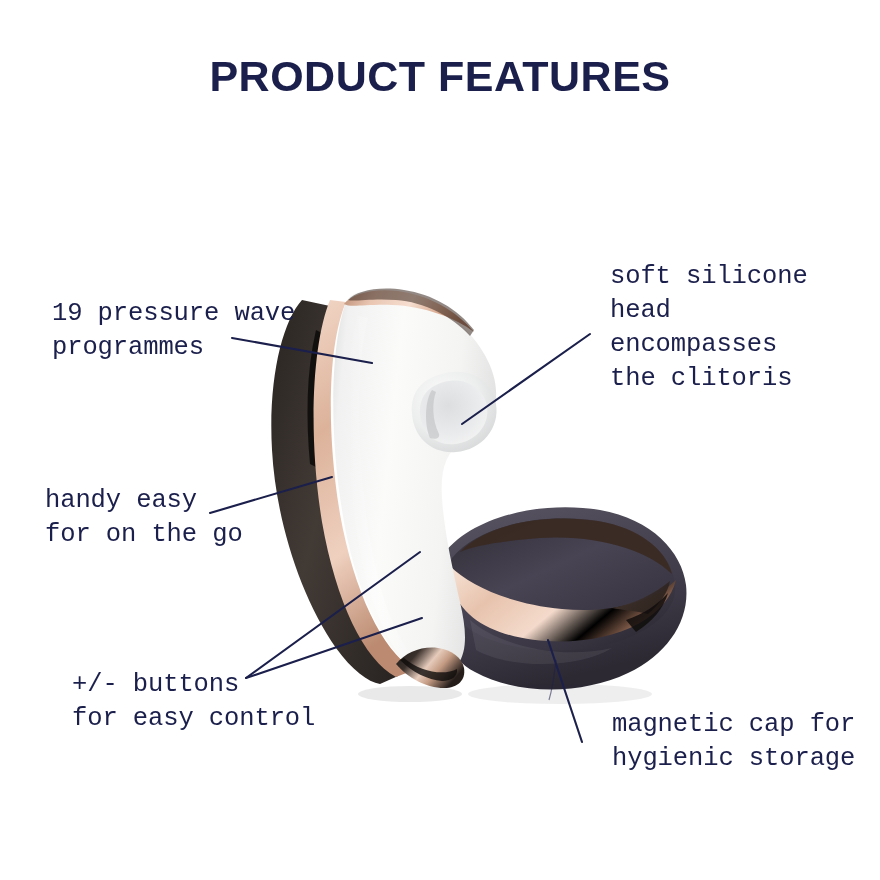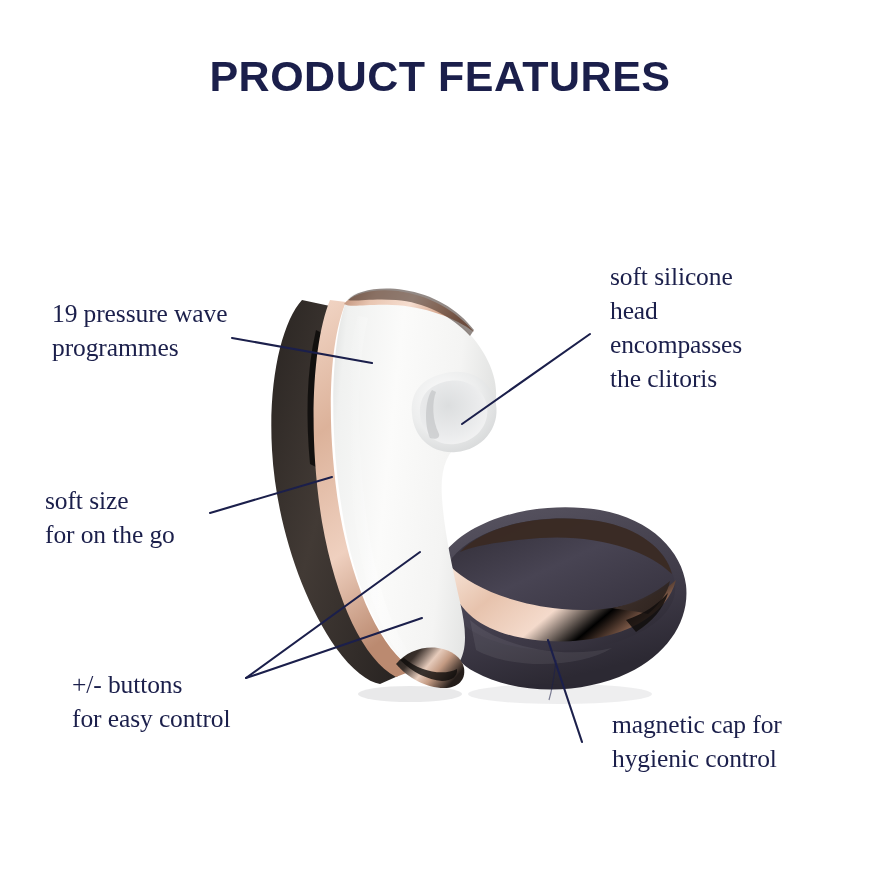--- a/index.html
+++ b/index.html
@@ -28,21 +28,21 @@
     color:#1b1f4b;
     font-family:"Liberation Sans", sans-serif;
   }
 
   
   .label {
     position:absolute;
     color:#1b1f4b;
     font-size:25.5px;
     line-height:1.33;
-    font-family:Liberation Serif, serif;
+    font-family:Liberation Mono, monospace;
     font-weight:400;
     white-space:pre-line;
     letter-spacing:-0.1px;
   }
   #lbl-programmes { left:52px;  top:297px; }
   #lbl-handy      { left:45px;  top:484px; }
   #lbl-buttons    { left:44px;  top:668px;margin-left:28px; }
   #lbl-silicone   { left:610px; top:260px; }
   #lbl-magnetic   { left:612px; top:708px; }
 
@@ -278,27 +278,27 @@
       <line x1="246" y1="678" x2="420" y2="552"></line>
       <line x1="246" y1="678" x2="422" y2="618"></line>
       <line x1="462" y1="424" x2="590" y2="334"></line>
       <line x1="548" y1="640" x2="582" y2="742"></line>
     </g>
   </svg>
 
   <div class="label" id="lbl-programmes">19 pressure wave
 programmes</div>
 
-  <div class="label" id="lbl-handy">soft size
+  <div class="label" id="lbl-handy">handy easy
 for on the go</div>
 
   <div class="label" id="lbl-buttons">+/- buttons
 for easy control</div>
 
   <div class="label" id="lbl-silicone">soft silicone
 head
 encompasses
 the clitoris</div>
 
   <div class="label" id="lbl-magnetic">magnetic cap for
-hygienic control</div>
+hygienic storage</div>
 
 </div>
 
 </body></html>

